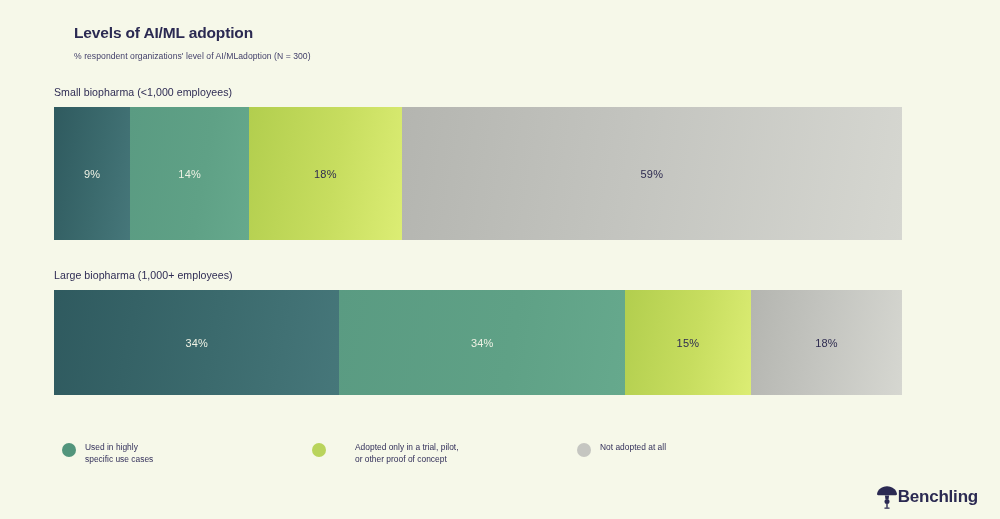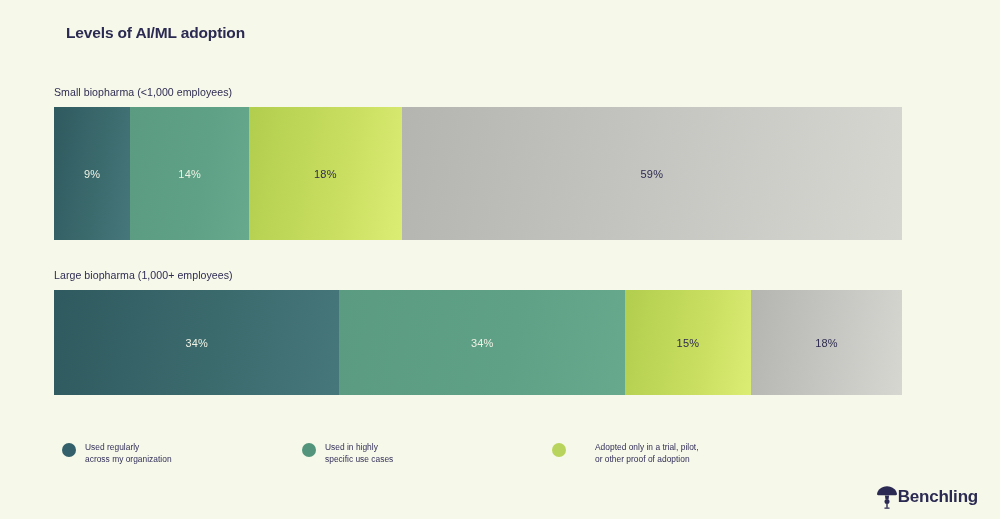--- a/index.html
+++ b/index.html
@@ -18,21 +18,21 @@
 
   .slide {
     position: absolute;
     inset: 0;
     padding: 0;
   }
 
   
   .header {
     position: absolute;
-    left: 66px;
+    left: 74px;
     top: 24px;
     width: 800px;
   }
   .chart-title {
     font-size: 15.5px;
     font-weight: bold;
     letter-spacing: -0.15px;
     color: #2b2a52;
     margin: 0;
     line-height: 1.2;
@@ -156,20 +156,21 @@
     letter-spacing: -0.2px;
   }
 </style>
 </head>
 <body>
 
 <div class="slide">
 
   <div class="header">
     <h1 class="chart-title">Levels of AI/ML adoption</h1>
+    <p class="chart-subtitle">% respondent organizations' level of AI/MLadoption (N = 300)</p>
   </div>
 
   <div class="group group-small">
     <div class="group-label">Small biopharma (&lt;1,000 employees)</div>
     <div class="bar">
       <div class="seg fill-teal" style="width:9%">
         <span class="seg-label label-light">9%</span>
       </div>
       <div class="seg fill-green" style="width:14%">
         <span class="seg-label label-light">14%</span>
@@ -196,44 +197,43 @@
         <span class="seg-label label-dark">15%</span>
       </div>
       <div class="seg fill-grey" style="width:18%">
         <span class="seg-label label-dark">18%</span>
       </div>
     </div>
   </div>
 
   <div class="legend">
 
-    <div class="legend-item i0">
-      <span class="legend-dot dot-teal"></span>
-      <span class="legend-text">
-        <span>Used regularly</span>
-        <span>across my organization</span>
-      </span>
-    </div>
 
     <div class="legend-item i1">
       <span class="legend-dot dot-green"></span>
       <span class="legend-text">
         <span>Used in highly</span>
         <span>specific use cases</span>
       </span>
     </div>
 
     <div class="legend-item i2">
       <span class="legend-dot dot-lime"></span>
       <span class="legend-text">
         <span>Adopted only in a trial, pilot,</span>
-        <span>or other proof of adoption</span>
+        <span>or other proof of concept</span>
       </span>
     </div>
 
+    <div class="legend-item i3">
+      <span class="legend-dot dot-grey"></span>
+      <span class="legend-text">
+        <span>Not adopted at all</span>
+      </span>
+    </div>
 
   </div>
 
   <div class="brand">
     <svg class="brand-mark" viewBox="0 0 22 24">
       <path d="M11 1.2 C5.4 1.2 1.3 5.0 1.0 9.1 C0.95 9.8 1.5 10.3 2.2 10.3 L19.8 10.3 C20.5 10.3 21.05 9.8 21.0 9.1 C20.7 5.0 16.6 1.2 11 1.2 Z" fill="#2b2a52"></path>
       <path d="M8.9 10.6 L13.1 10.6 L12.6 14.2 L9.4 14.2 Z" fill="#2b2a52"></path>
       <circle cx="11" cy="16.6" r="2.5" fill="#2b2a52"></circle>
       <rect x="10.3" y="18.6" width="1.4" height="4.2" fill="#2b2a52"></rect>
       <rect x="8.3" y="22.4" width="5.4" height="1.3" rx="0.6" fill="#2b2a52"></rect>

